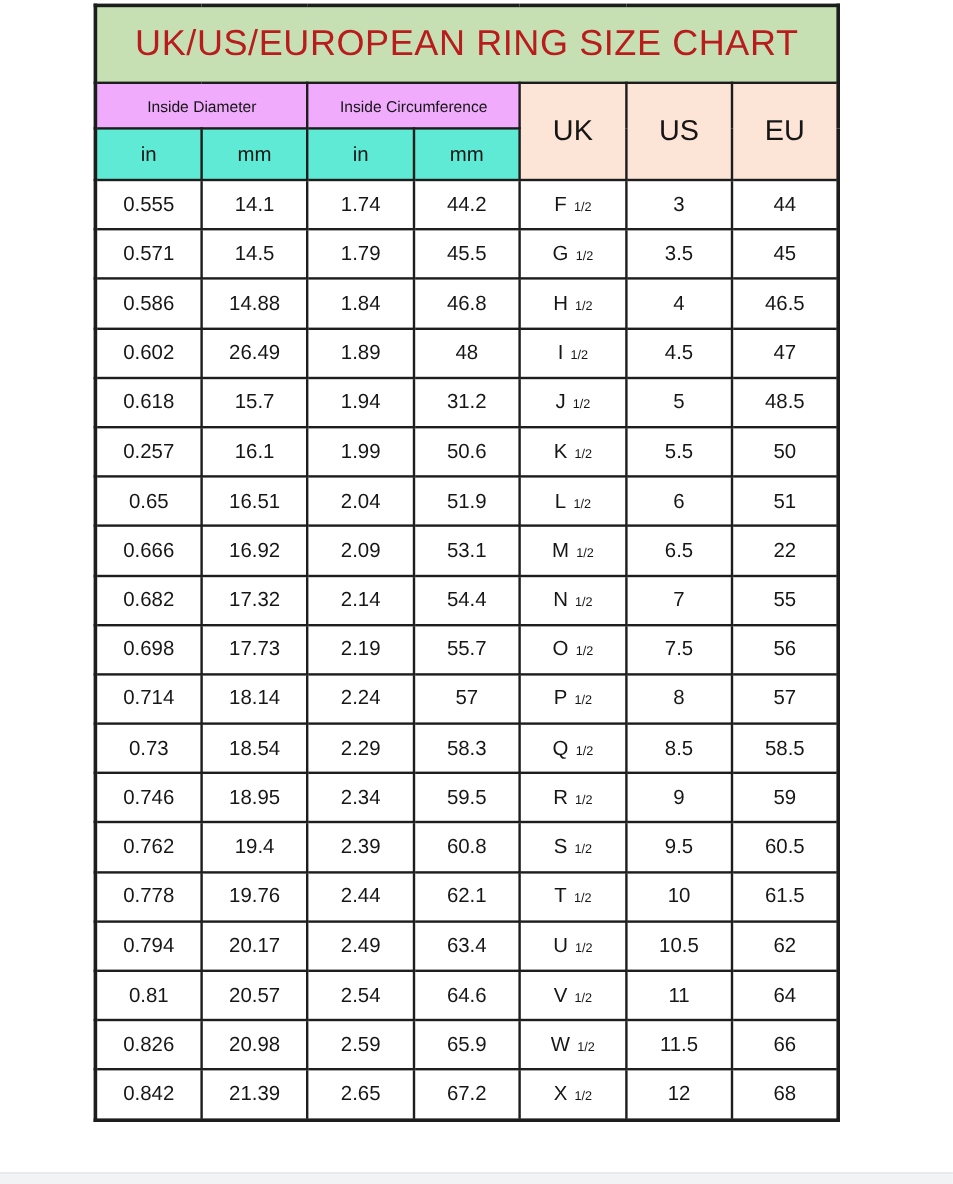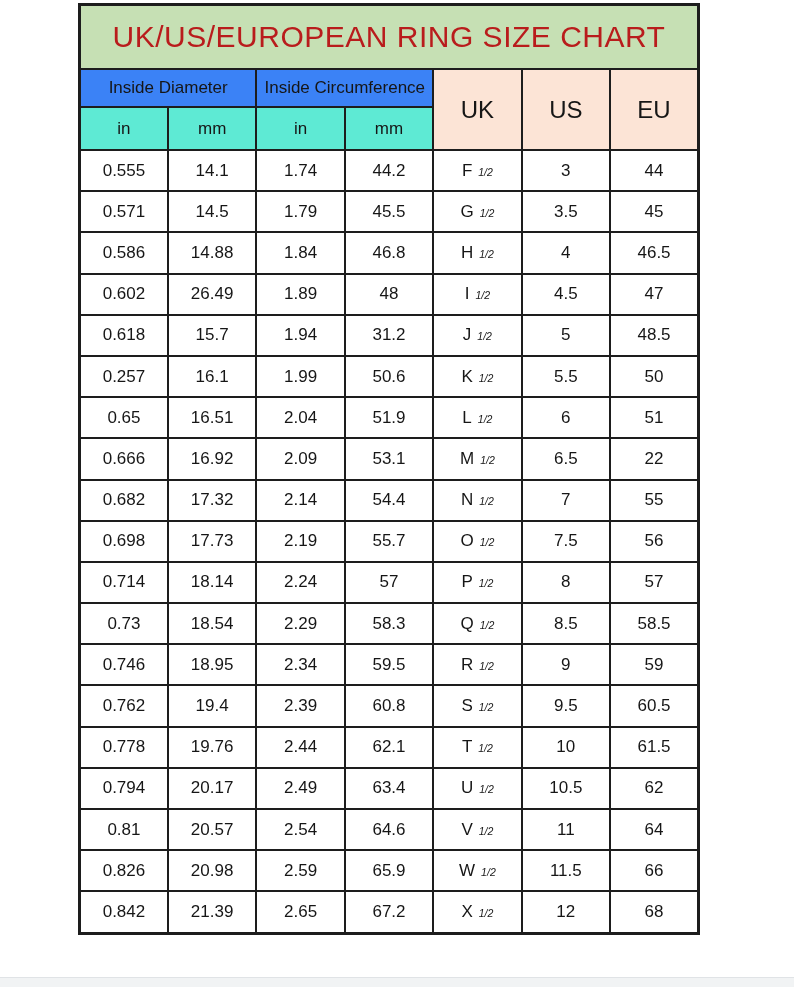--- a/index.html
+++ b/index.html
@@ -36,43 +36,42 @@
     font-weight: 400;
   }
   .title-cell {
     background: #c6e0b4;
     height: 62px;
     font-size: 30px;
     letter-spacing: 0.5px;
     color: #b91c1c;
   }
   .group-th {
-    background: #3b82f6;
+    background: #f0abfc;
     height: 36px;
-    font-size: 17px;
+    font-size: 13px;
   }
   .unit-th {
     background: #5eead4;
     height: 41px;
     font-size: 17px;
   }
   .size-th {
     background: #fce4d6;
     font-size: 24px;
   }
   tbody td {
     background: #ffffff;
     height: 39.2px;
     font-size: 17px;
   }
   .uk-frac {
     font-size: 0.62em;
     vertical-align: baseline;
     margin-left: 6px;
-    font-style: italic;
   }
   .footer-bar {
     position: absolute;
     left: 0;
     bottom: 0;
     width: 100%;
     height: 9px;
     background: #f1f3f4;
     border-top: 1px solid #e0e3e6;
   }

